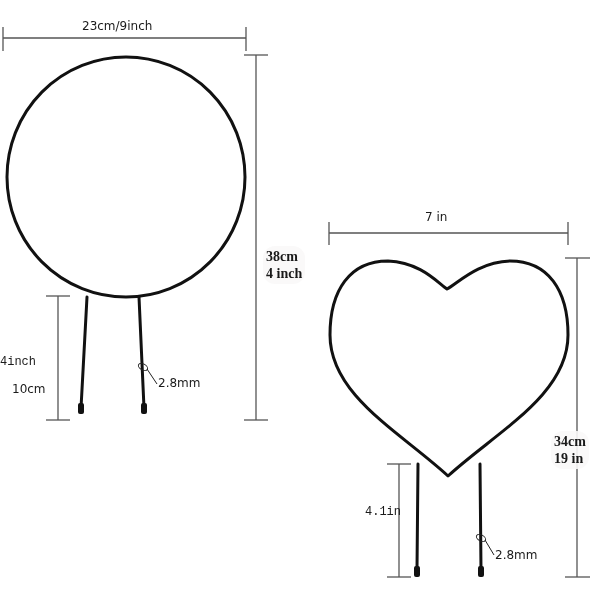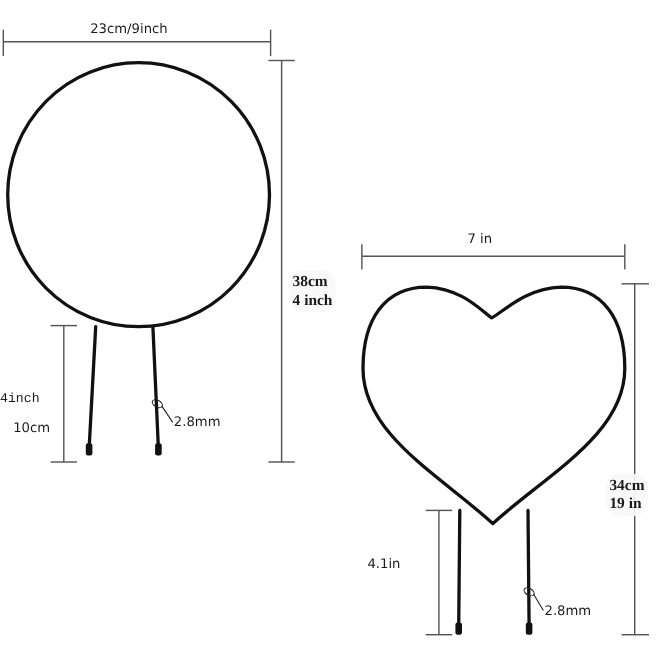--- a/index.html
+++ b/index.html
@@ -140,15 +140,15 @@
 
 <div class="label sans" style="left:158px; top:377px;">2.8mm</div>
 
 <div class="label sans" style="left:425px; top:211px;">7 in</div>
 
 <div class="label serif halo" style="left:551px; top:431px;">
   <div>34cm</div>
   <div>19 in</div>
 </div>
 
-<div class="label sans" style="left:334px; top:506px;">4.1in</div>
+<div class="label sans" style="left:365px; top:506px;font-family:Liberation Mono, monospace;">4.1in</div>
 
 <div class="label sans" style="left:495px; top:549px;">2.8mm</div>
 
 </body></html>

